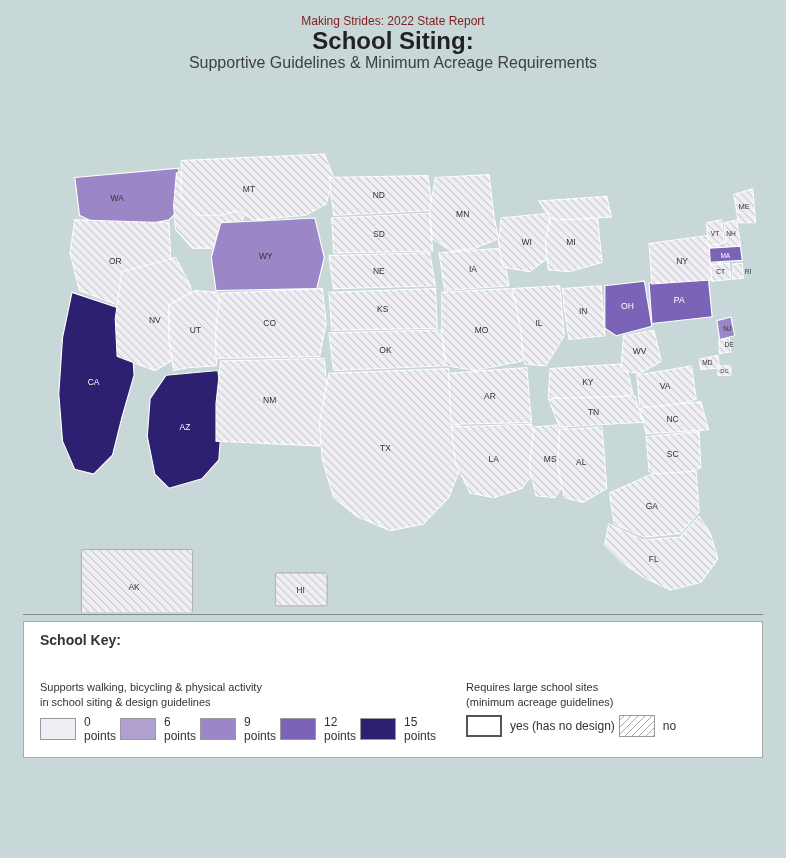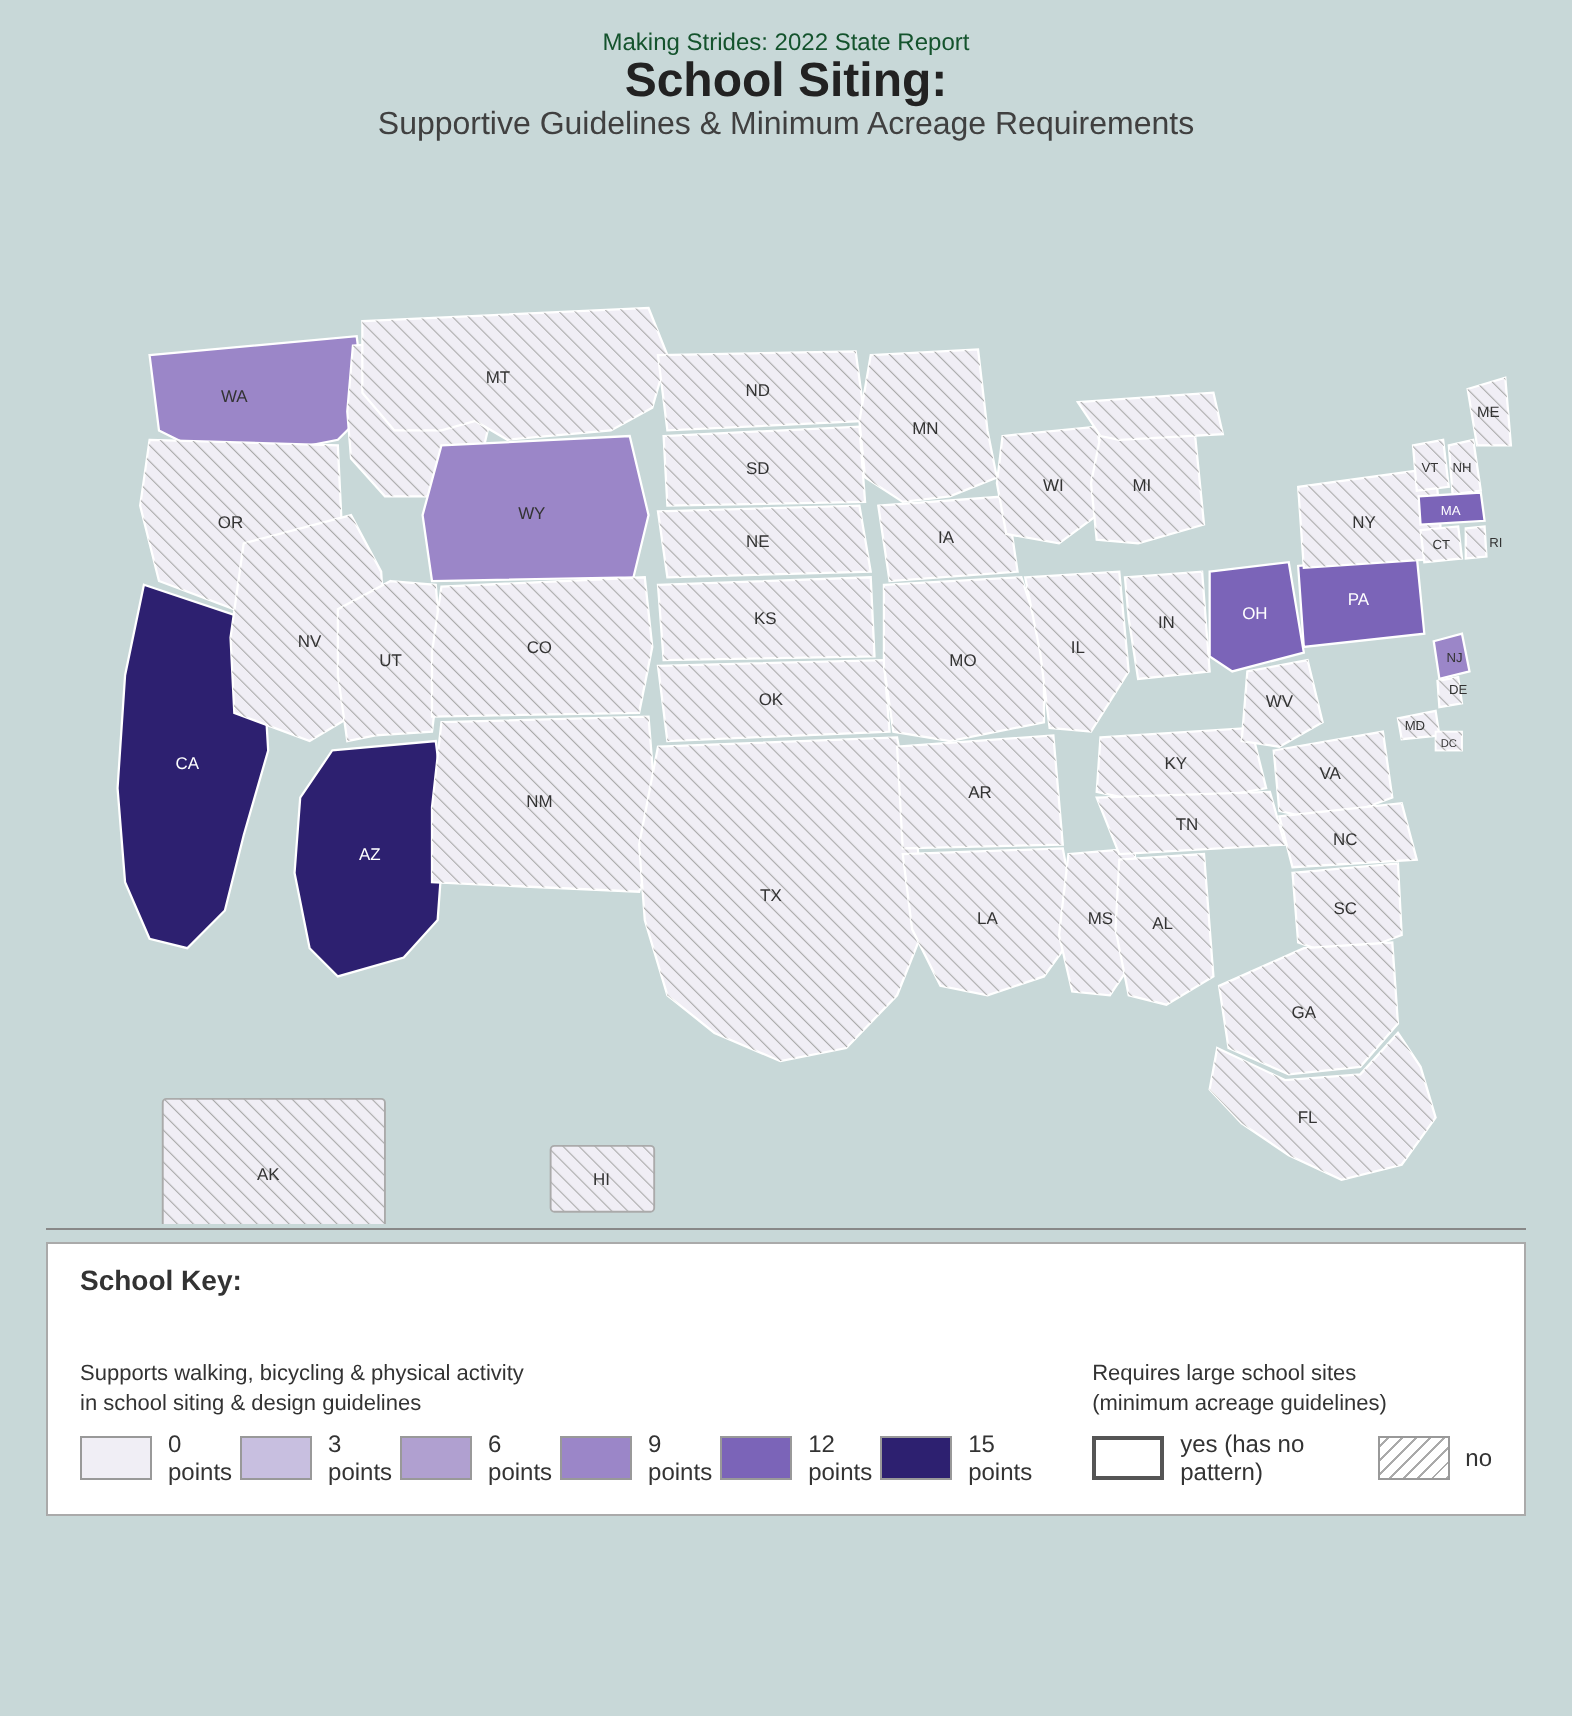--- a/index.html
+++ b/index.html
@@ -11,21 +11,21 @@
       display: flex;
       flex-direction: column;
       align-items: center;
     }
     .header {
       text-align: center;
       padding: 14px 0 6px;
     }
     .header-subtitle {
       font-size: 12px;
-      color: #14532d;
+      color: #7f1d1d;
     }
     .header-title {
       font-size: 24px;
       font-weight: bold;
       color: #222;
       line-height: 1.1;
     }
     .header-desc {
       font-size: 16px;
       color: #404040;
@@ -348,24 +348,20 @@
   <div class="legend-title">School Key:</div>
   <div class="legend-sections">
     <div class="legend-section">
       <div class="legend-section-title">Supports walking, bicycling &amp; physical activity<br>in school siting &amp; design guidelines</div>
       <div class="legend-items">
         <div class="legend-item">
           <div class="legend-box p0"></div>
           <span>0 points</span>
         </div>
         <div class="legend-item">
-          <div class="legend-box p3"></div>
-          <span>3 points</span>
-        </div>
-        <div class="legend-item">
           <div class="legend-box p6"></div>
           <span>6 points</span>
         </div>
         <div class="legend-item">
           <div class="legend-box p9"></div>
           <span>9 points</span>
         </div>
         <div class="legend-item">
           <div class="legend-box p12"></div>
           <span>12 points</span>
@@ -374,21 +370,21 @@
           <div class="legend-box p15"></div>
           <span>15 points</span>
         </div>
       </div>
     </div>
     <div class="legend-section">
       <div class="legend-section-title">Requires large school sites<br>(minimum acreage guidelines)</div>
       <div class="legend-items">
         <div class="legend-item">
           <div class="legend-box yes-no-pattern"></div>
-          <span>yes (has no pattern)</span>
+          <span>yes (has no design)</span>
         </div>
         <div class="legend-item">
           <div class="legend-box no-pattern"></div>
           <span>no</span>
         </div>
       </div>
     </div>
   </div>
 </div>
 

